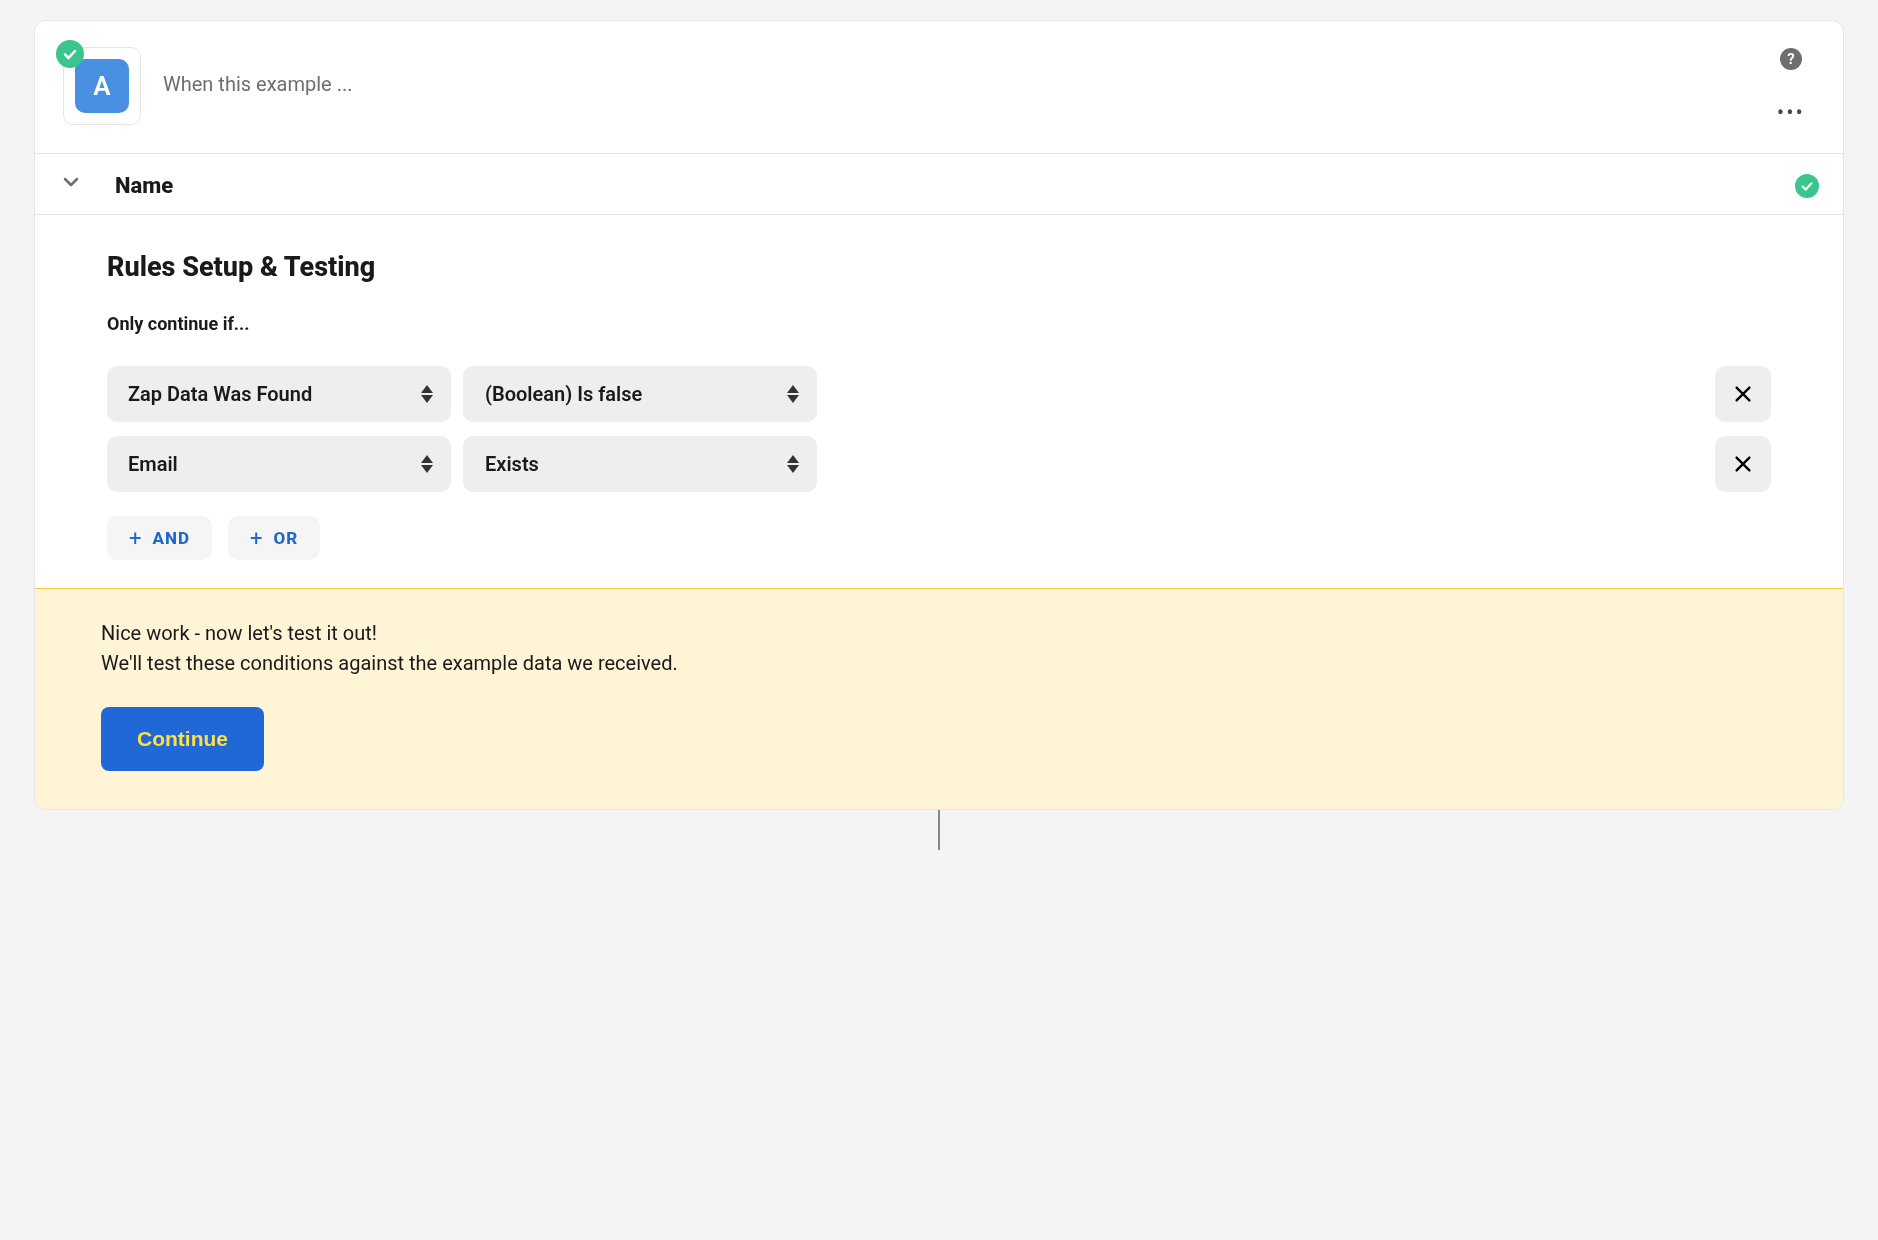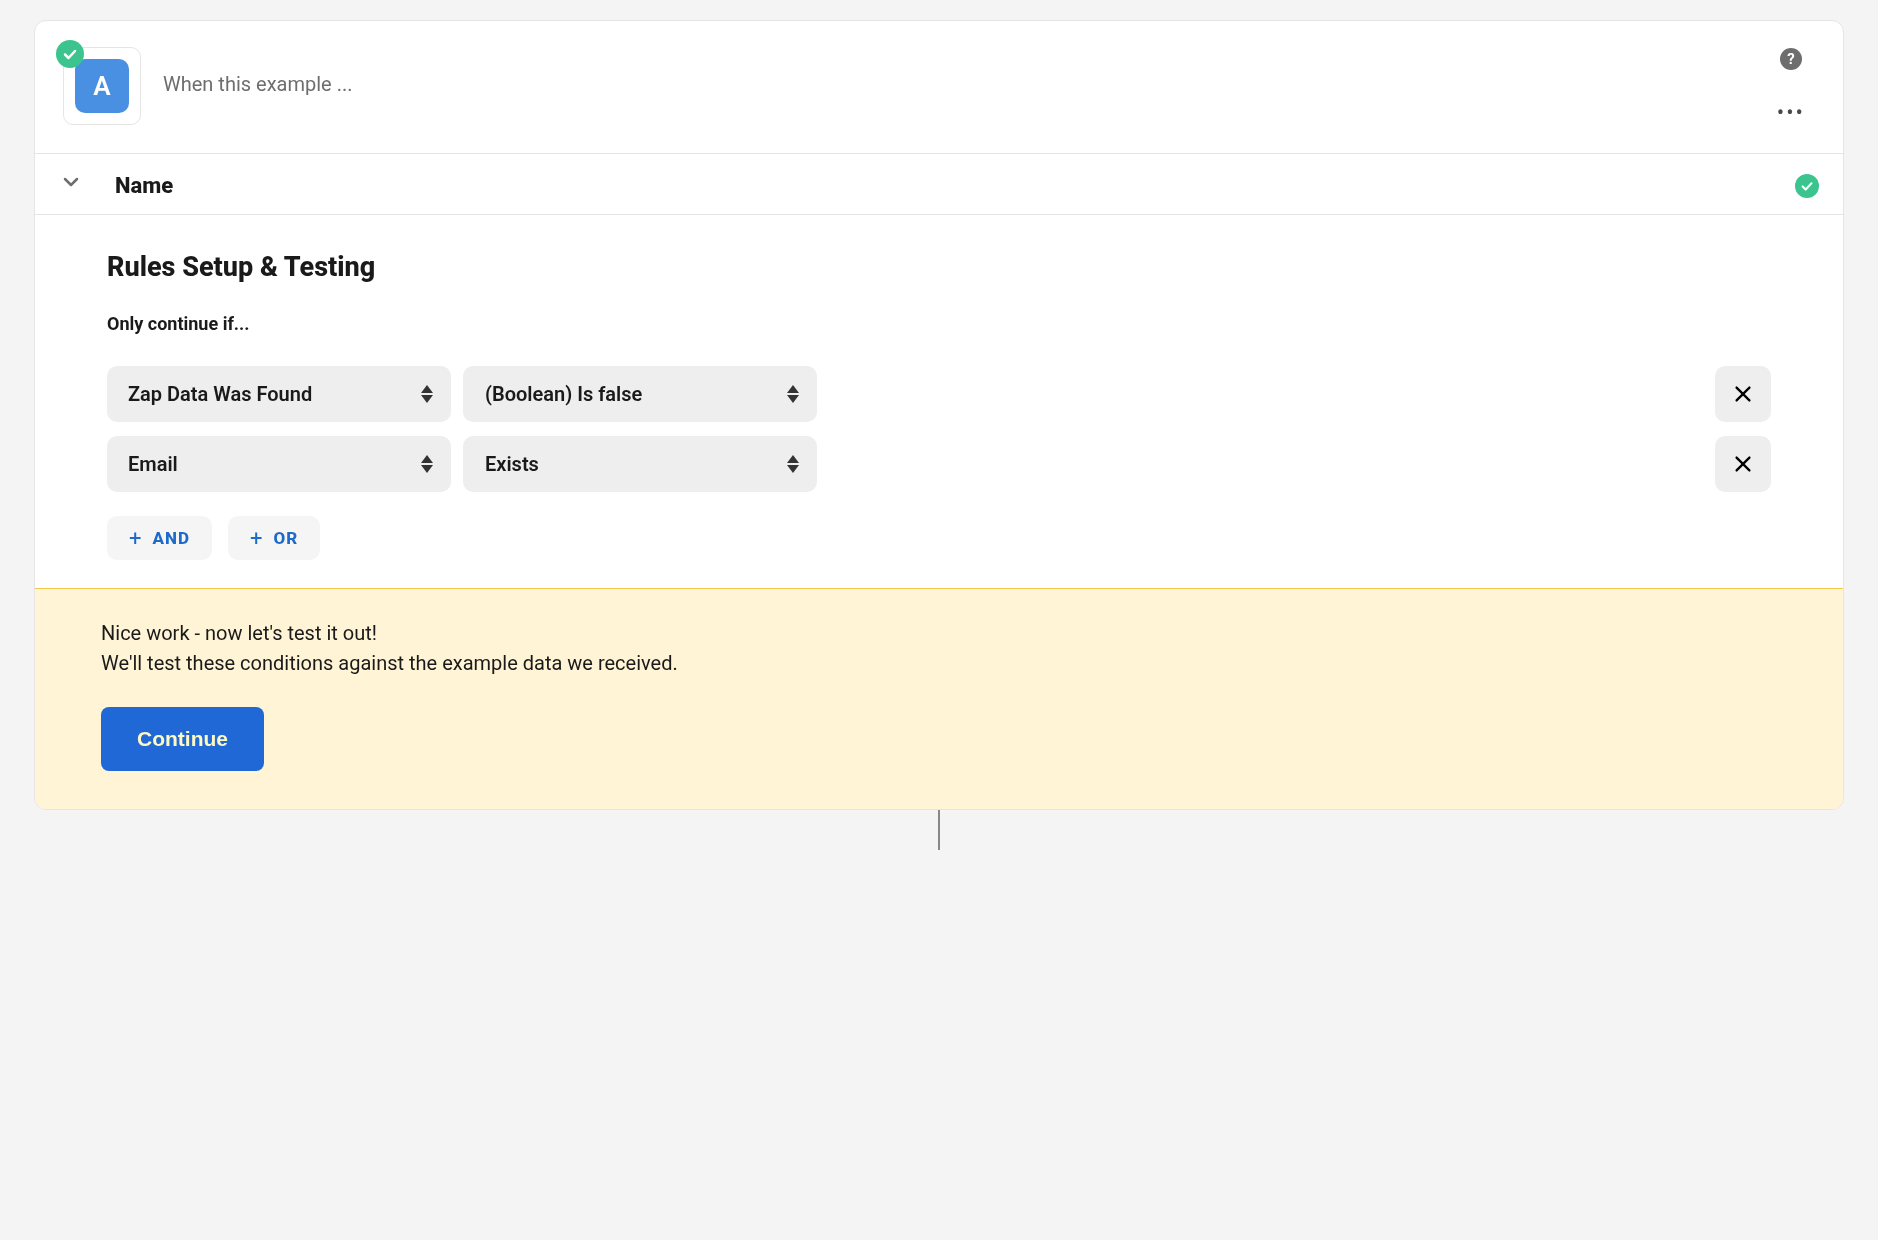--- a/index.html
+++ b/index.html
@@ -201,21 +201,21 @@
   
   .test-banner {
     background: #fff4d6;
     border-top: 1px solid #f2c94c;
     padding: 32px 66px 38px 66px;
   }
   .banner-line1 { font-size: 20px; margin-bottom: 6px; }
   .banner-line2 { font-size: 20px; margin-bottom: 32px; }
   .continue-btn {
     background: #1f68d6;
-    color: #fef9c3;
+    color: #fde047;
     border: none;
     border-radius: 8px;
     font-size: 21px;
     font-weight: 700;
     padding: 20px 36px;
     cursor: pointer;
   }
 
   .connector {
     width: 2px;

